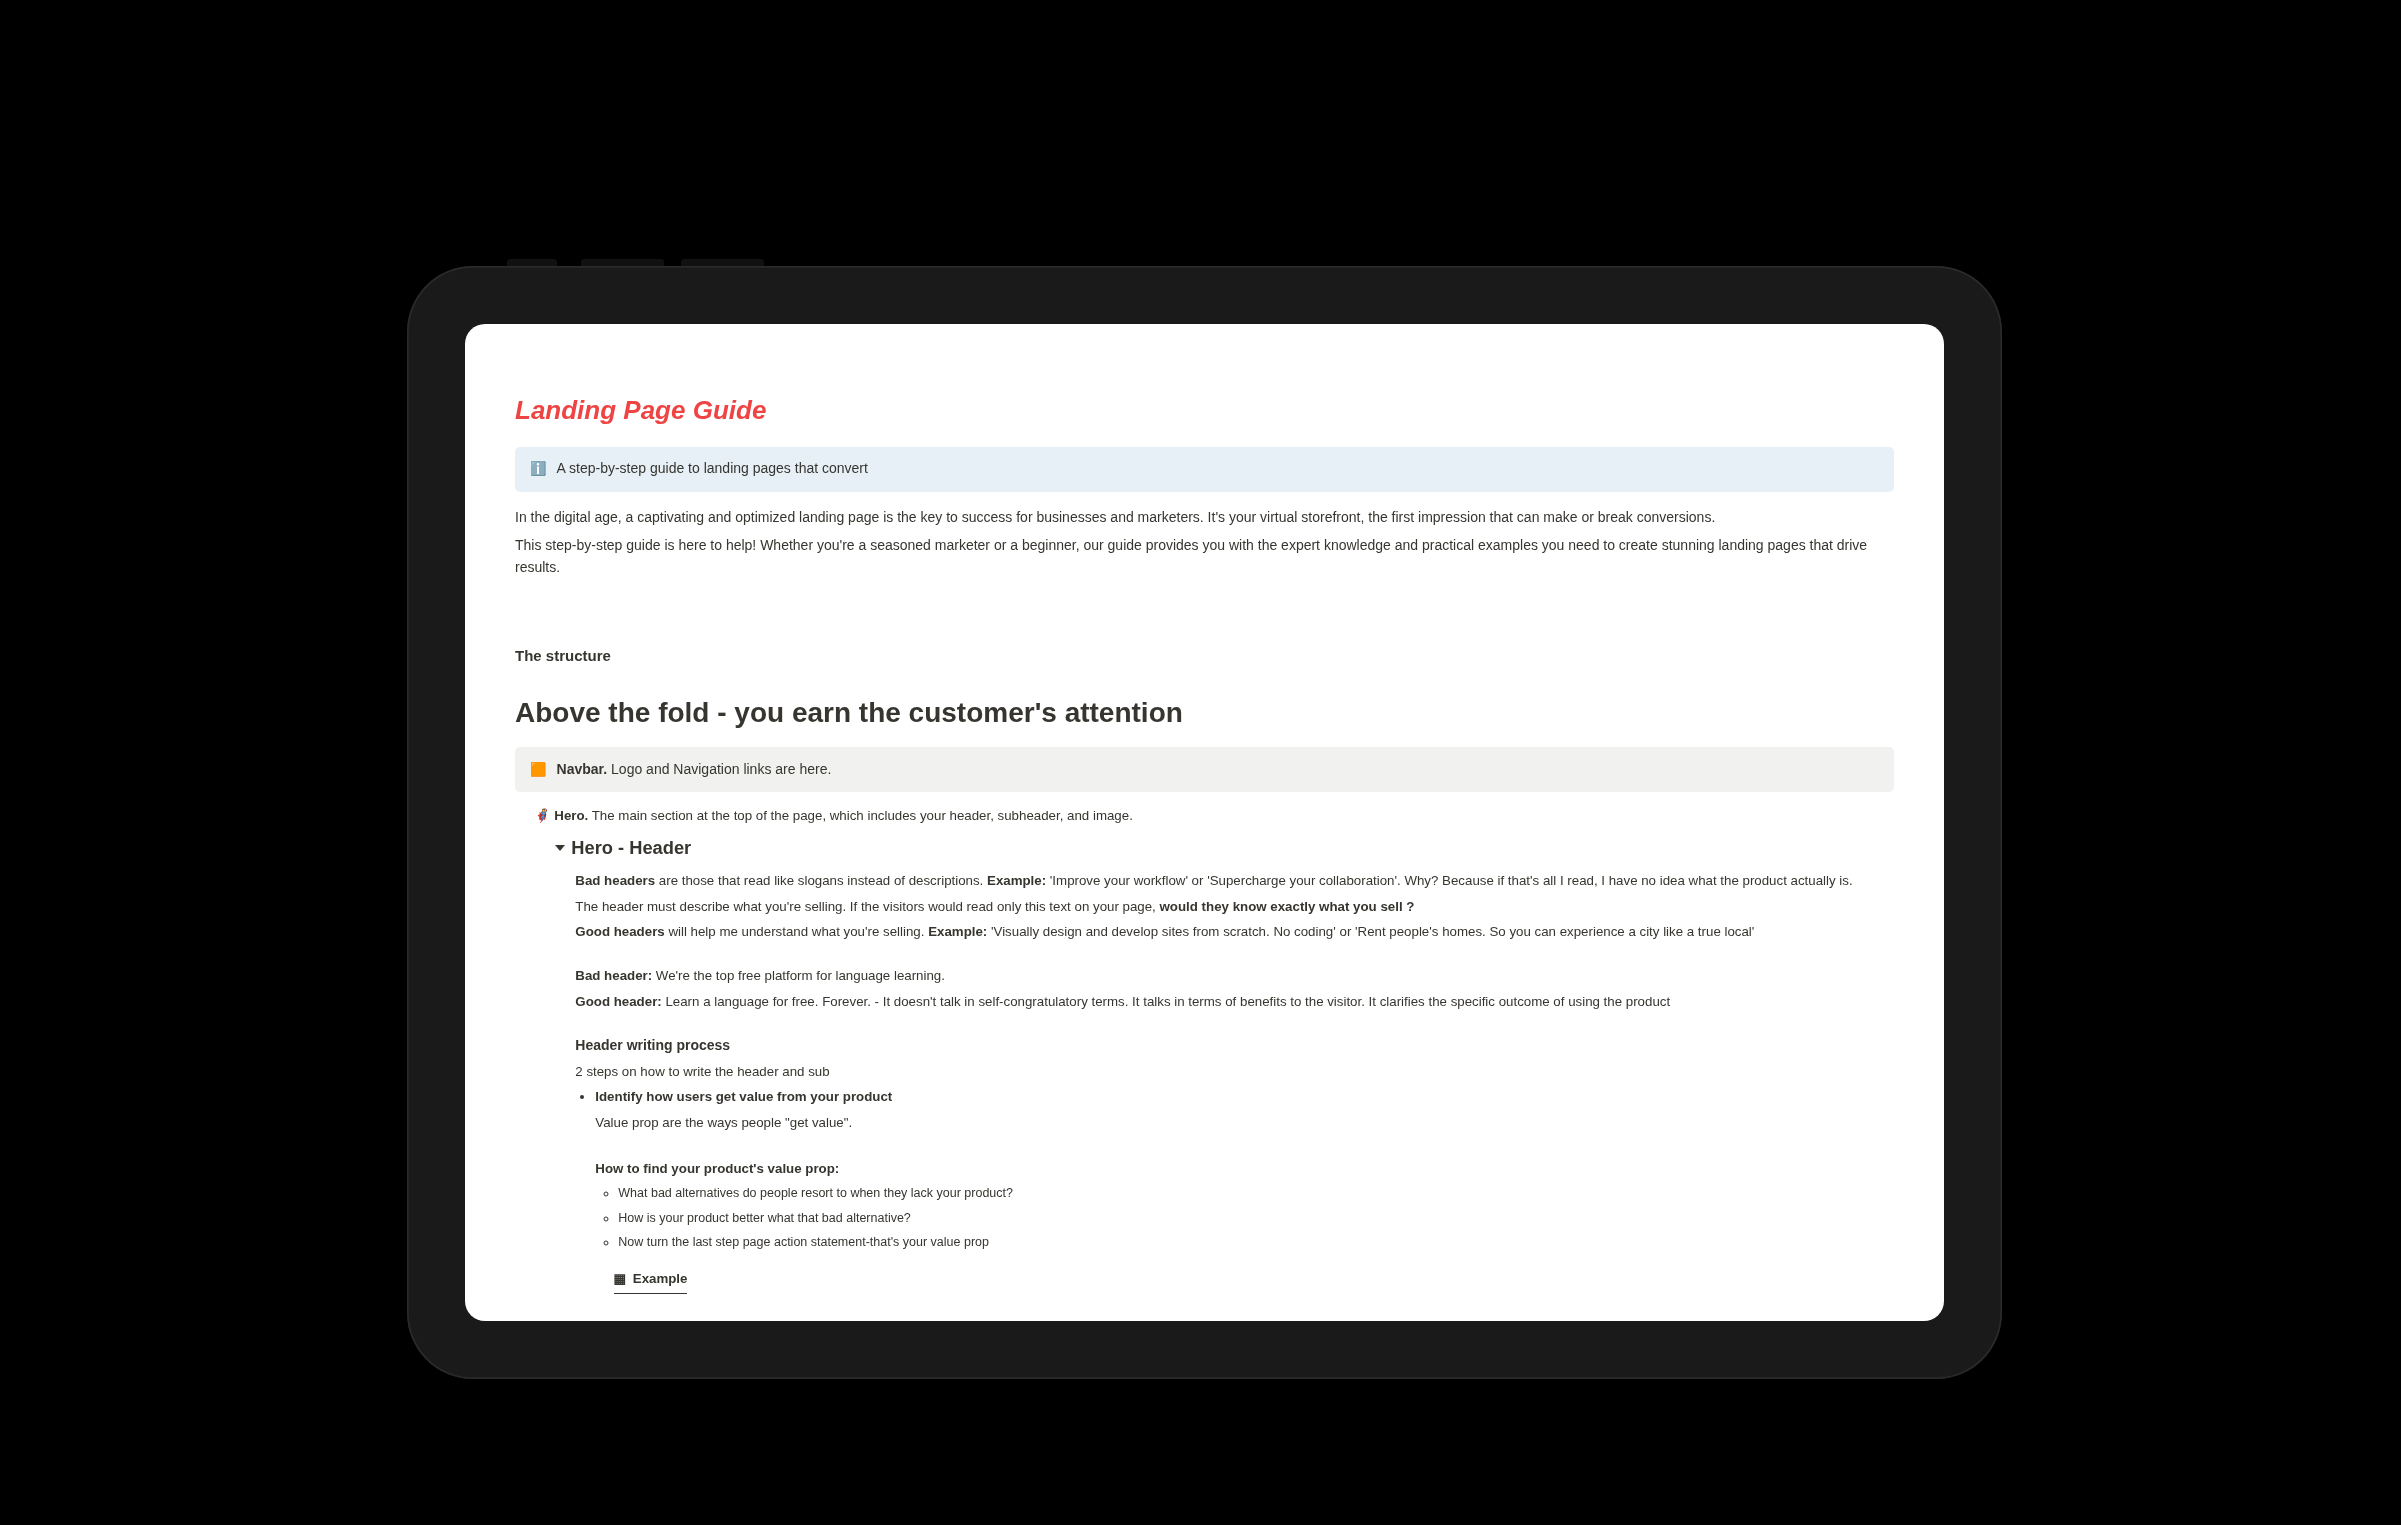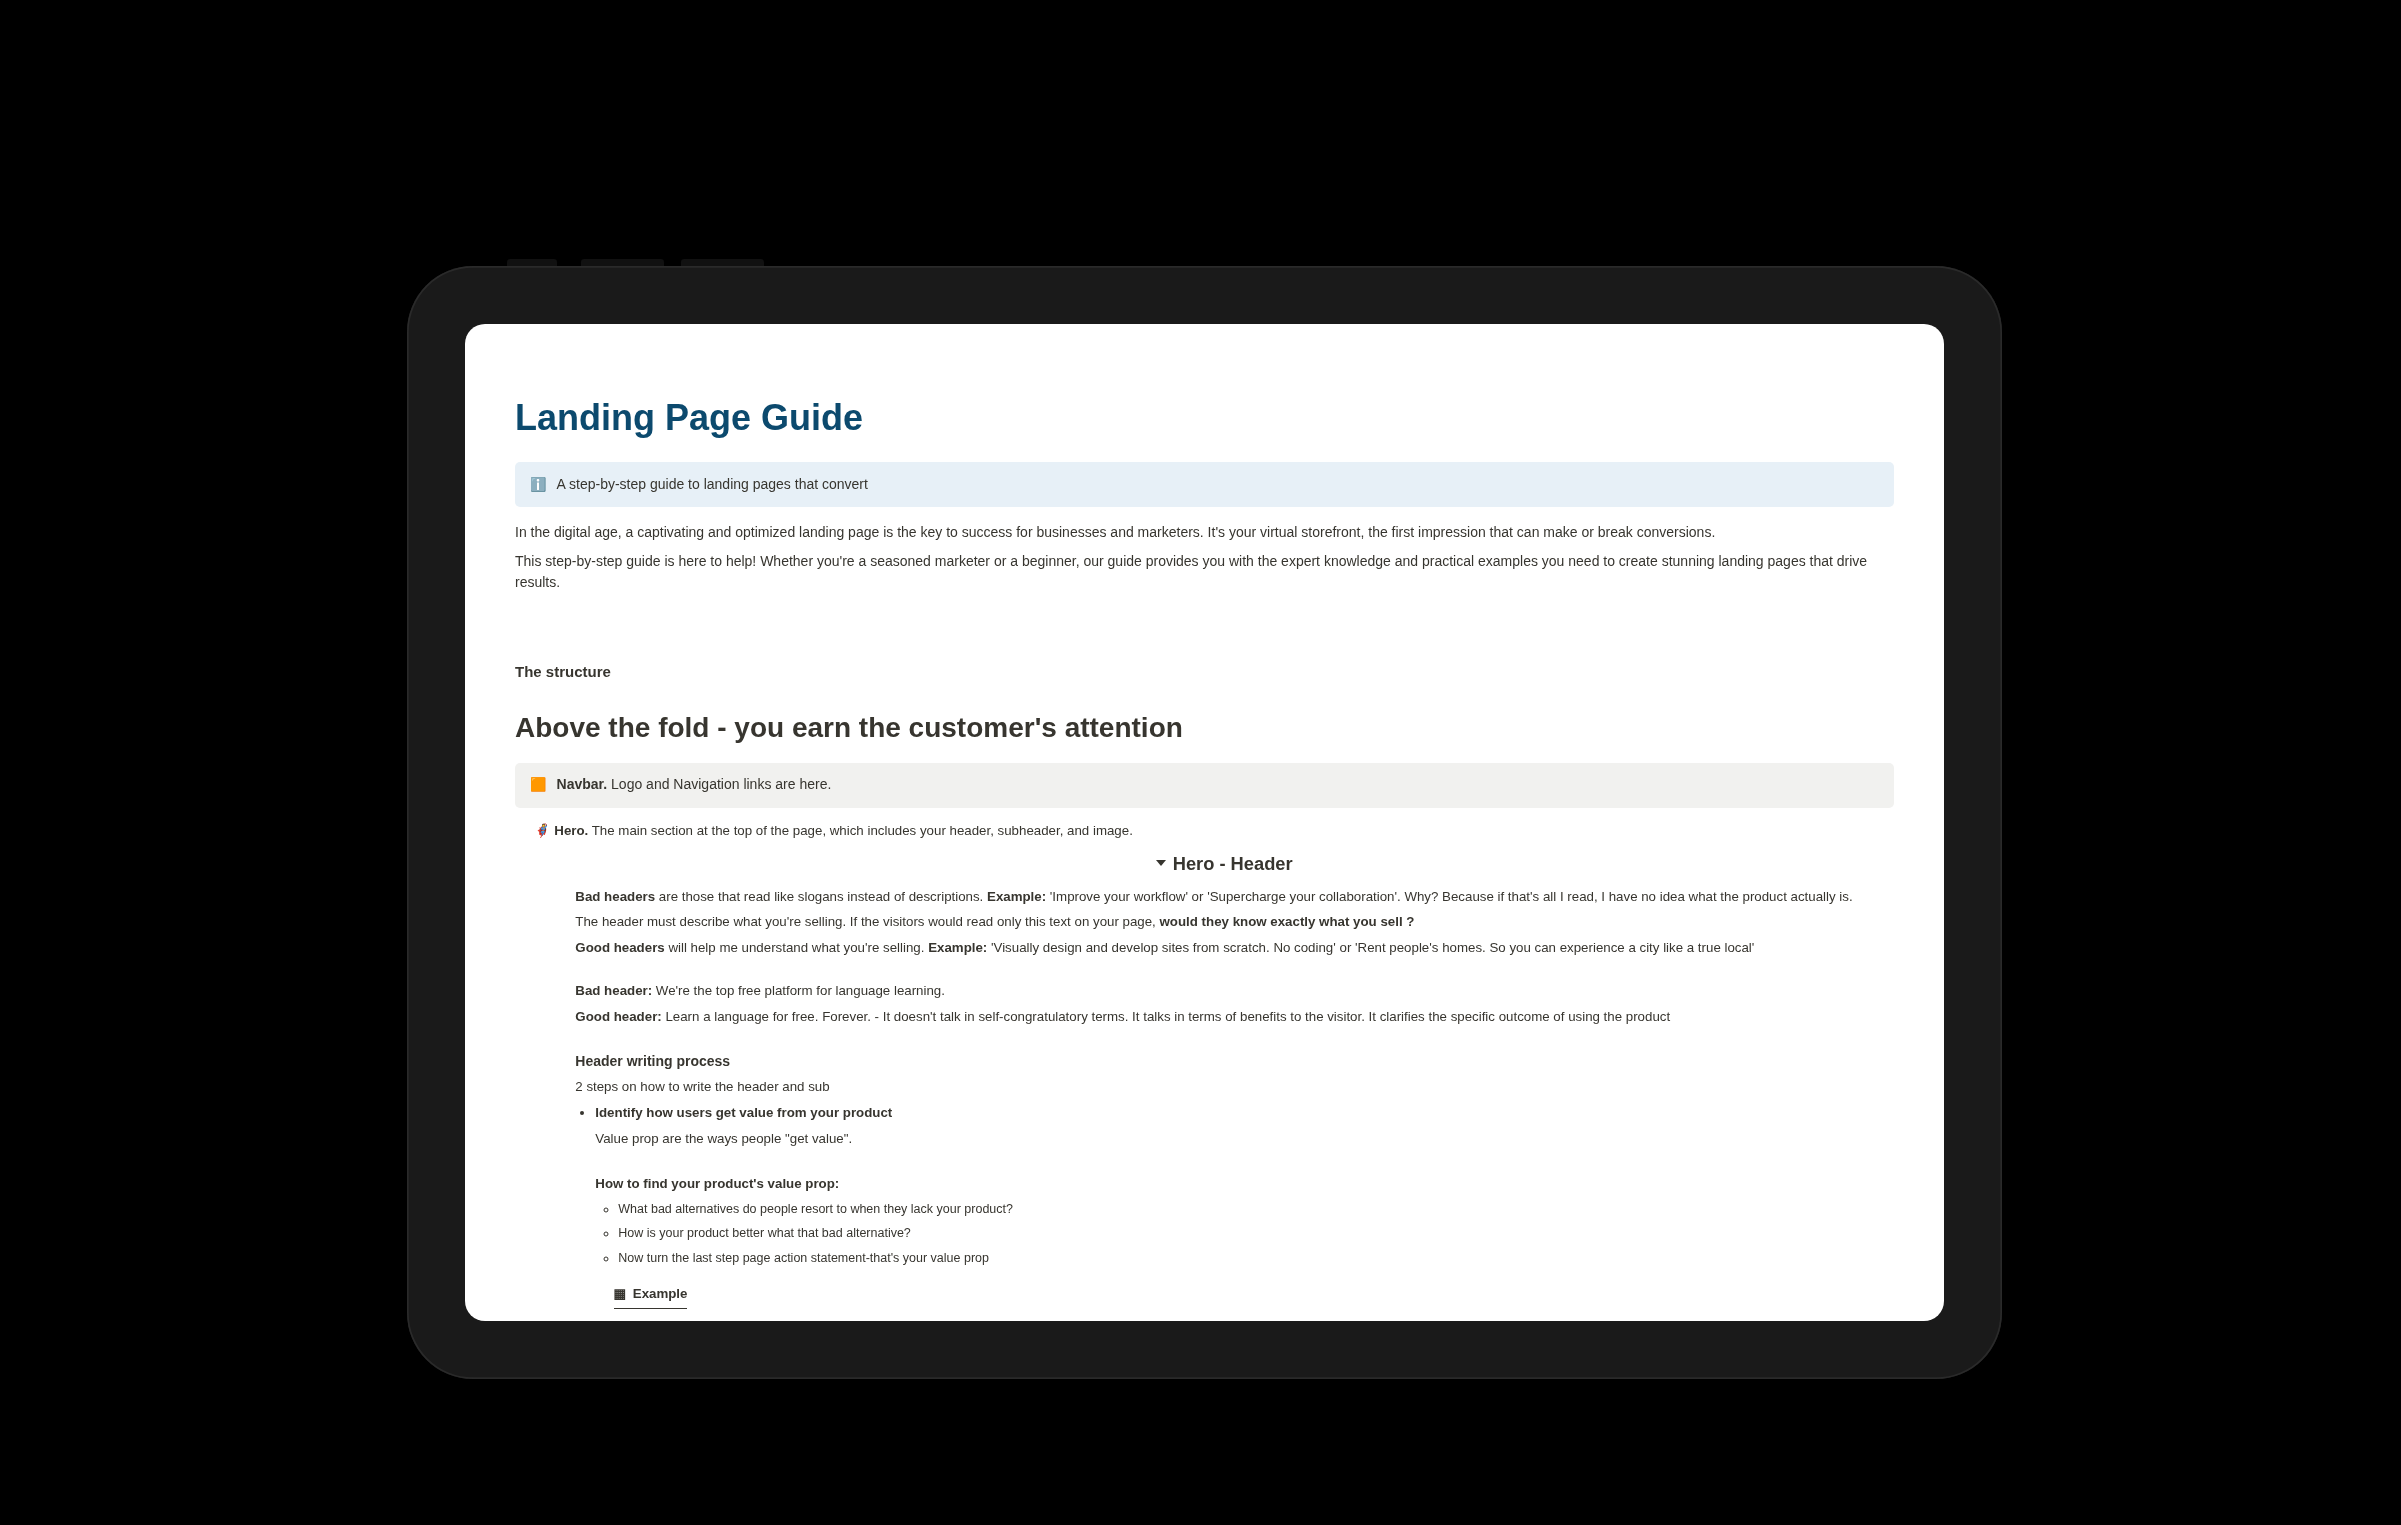--- a/index.html
+++ b/index.html
@@ -70,24 +70,25 @@
     top: 0;
     bottom: 0;
     padding: 66px 50px 0 50px;
     box-sizing: border-box;
     overflow: hidden;
     font-size: 14px;
     line-height: 1.55;
   }
 
   .page-title {
-    font-size: 36px;
+    font-size: 26px;
     font-weight: 700;
     margin: 0 0 16.6px 0;
-    color: #0c4a6e;
+    color: #ef4444;
+    font-style: italic;
   }
 
   .callout {
     display: flex;
     align-items: center;
     gap: 10px;
     border-radius: 5px;
     padding: 11.6px 15px;
     font-size: 14px;
   }
@@ -133,21 +134,20 @@
     border-bottom: 5px solid transparent;
     margin-right: 8.3px;
     transform: rotate(90deg);
     position: relative;
     top: -1.7px;
   }
   .toggle-head {
     font-weight: 700;
     font-size: 18.3px;
     margin: 8.3px 0 8.3px 0;
-    text-align: center;
   }
   .toggle-body {
     padding-left: 18.3px;
   }
 
   .line {
     margin: 5px 0;
     font-size: 13.3px;
   }
   .line b, .bold {

